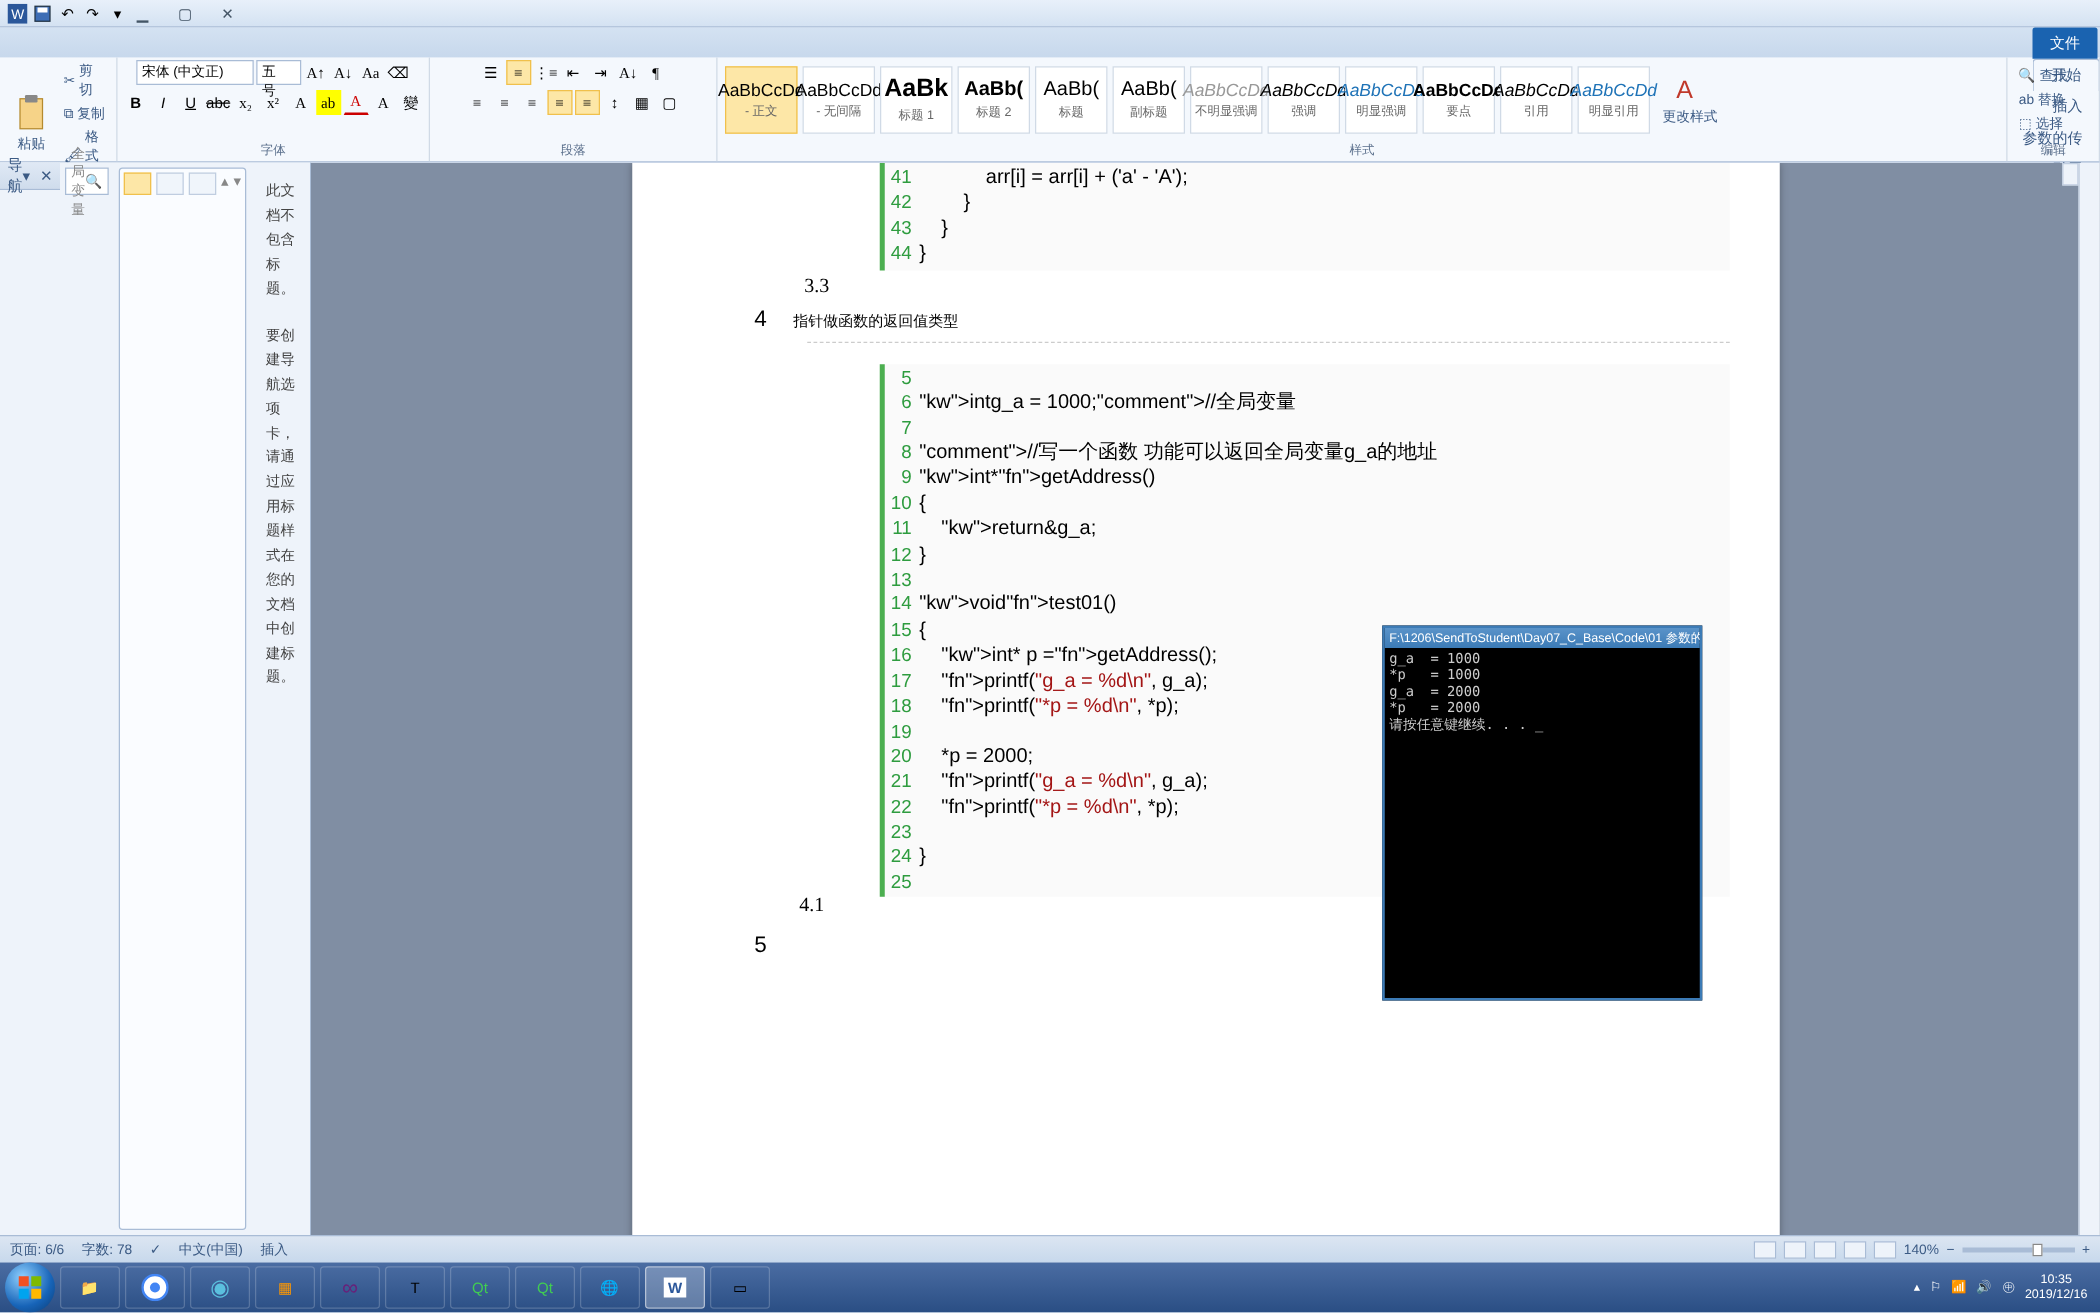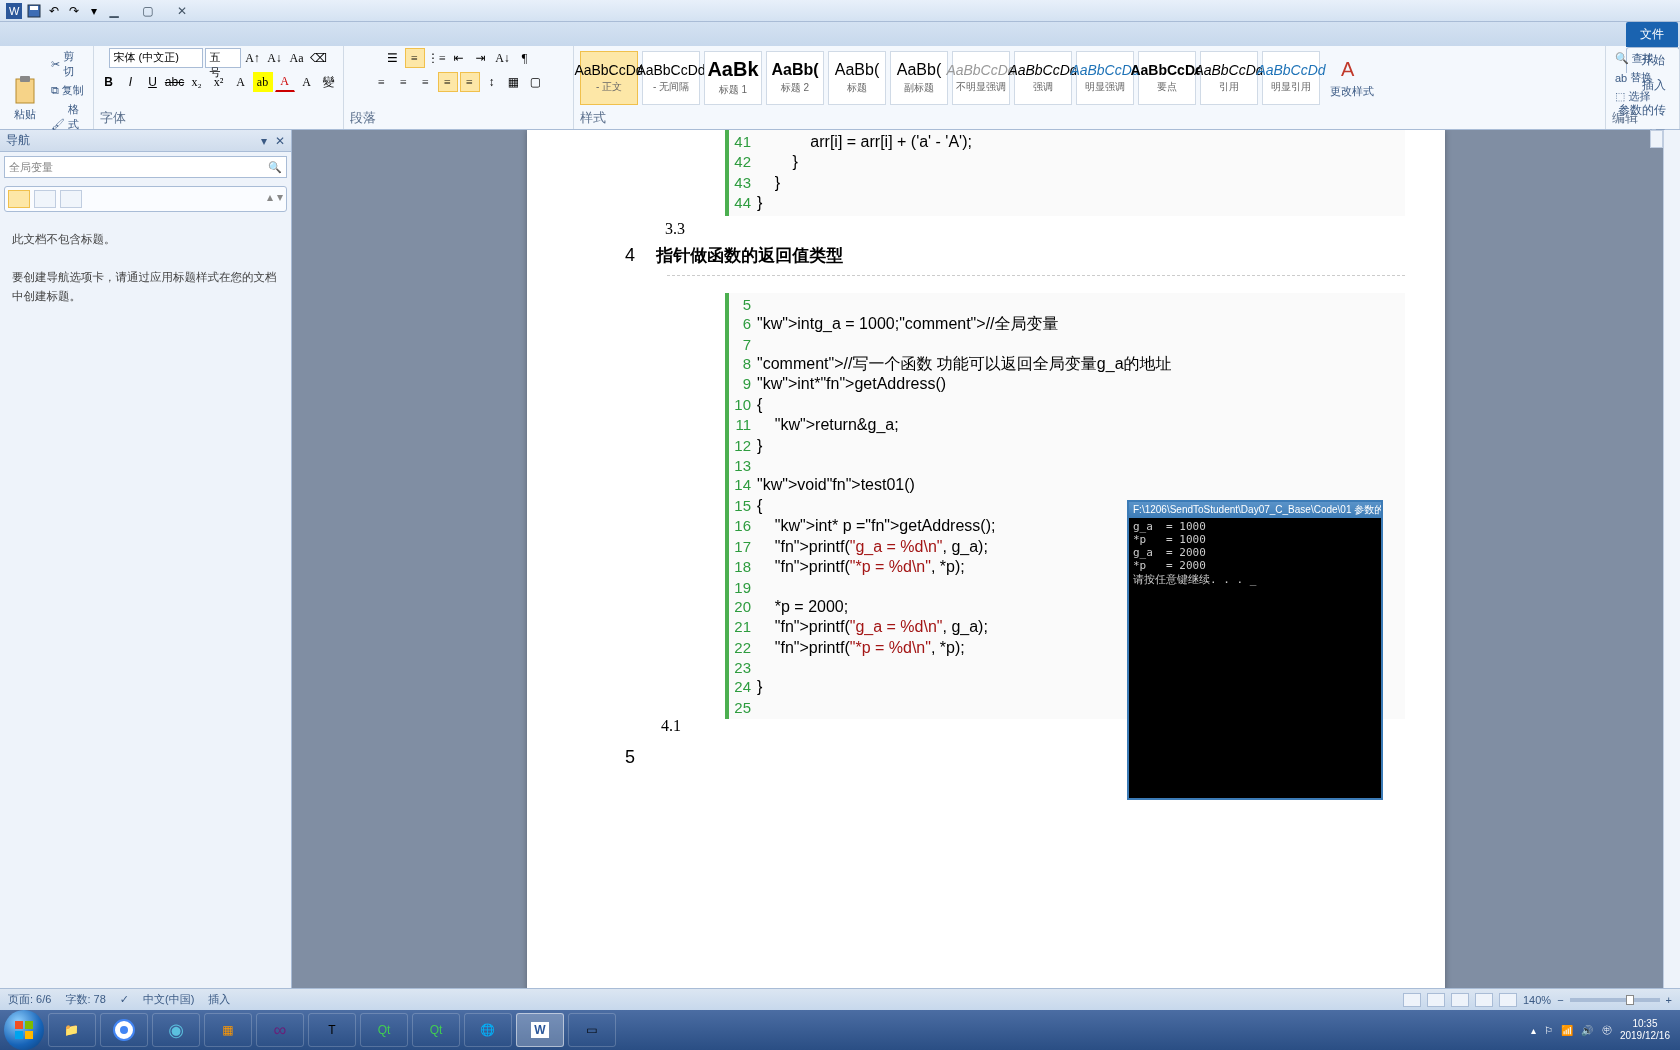--- a/index.html
+++ b/index.html
@@ -15,61 +15,61 @@
 
 
 .ribbon-tabs { height: 24px; background: linear-gradient(#d4e2f2,#c7d8ec); display: flex; align-items: end; padding-left: 2px; flex-direction: column; }
 .ribbon-tab { padding: 4px 14px; font-size: 12px; color: #3b5a84; cursor: pointer; }
 .ribbon-tab.file { background: #1a63b0; color: #fff; border-radius: 2px 2px 0 0; margin-right: 2px; }
 .ribbon-tab.active { background: #f4f8fd; border: 1px solid #a9bcd6; border-bottom: none; border-radius: 3px 3px 0 0; }
 
 
 .ribbon { height: 84px; background: #f4f8fd; border-bottom: 1px solid #a9bcd6; display: flex; }
 .ribbon-group { border-right: 1px solid #d0dae6; padding: 2px 6px; display: flex; flex-direction: column; justify-content: space-between; }
-.ribbon-group .group-label { text-align: left; font-size: 13px; color: #5a6f8c; padding-top: 2px; }
+.ribbon-group .group-label { text-align: center; font-size: 10px; color: #5a6f8c; padding-top: 2px; }
 .ribbon-group .group-body { flex: 1; display: flex; align-items: center; gap: 4px; }
 .big-btn { display: flex; flex-direction: column; align-items: center; justify-content: center; padding: 2px 6px; font-size: 11px; color: #3b5a84; gap: 2px; }
 .small-btn-row { display: flex; flex-direction: column; gap: 2px; font-size: 11px; color: #3b5a84; }
 .small-btn { display: flex; align-items: center; gap: 3px; padding: 1px 3px; }
 .font-box { display: flex; flex-direction: column; gap: 4px; }
 .font-row { display: flex; gap: 2px; align-items: flex-start; }
 .combo { border: 1px solid #a9bcd6; background: #fff; height: 20px; font-size: 11px; padding: 1px 14px 1px 4px; position: relative; }
 .combo.fontname { width: 94px; }
 .combo.fontsize { width: 36px; }
 .fmt-btns { display: flex; gap: 2px; }
 .fmt-btn { width: 20px; height: 20px; display: inline-flex; align-items: center; justify-content: center; border: 1px solid transparent; font-size: 12px; font-family: "Times New Roman", serif; }
 .fmt-btn.active { border: 1px solid #f0c04c; background: #fde7a7; }
 .style-gallery { display: flex; gap: 4px; }
 .style-item { width: 58px; height: 54px; border: 1px solid #d0dae6; background: #fff; display: flex; flex-direction: column; align-items: center; justify-content: center; font-size: 10px; }
 .style-item.sel { border: 1px solid #f0c04c; background: #fde7a7; }
 .style-sample { font-size: 14px; }
 .style-name { font-size: 10px; color: #666; margin-top: 2px; }
 
 
 .workspace { display: flex; height: calc(100% - 22px - 24px - 84px - 22px - 40px); }
-.nav-pane { width: 292px; background: #eef3fa; border-right: 1px solid #a9bcd6; display: flex; flex-direction: column; }
+.nav-pane { width: 249px; background: #eef3fa; border-right: 1px solid #a9bcd6; display: flex; }
 .nav-header { height: 22px; background: linear-gradient(#e0e9f5,#cfdcec); border-bottom: 1px solid #a9bcd6; display: flex; align-items: center; padding: 0 6px; font-size: 12px; color: #3b5a84; }
 .nav-header .close { margin-left: auto; }
 .nav-search { margin: 4px; border: 1px solid #a9bcd6; background: #fff; height: 22px; display: flex; align-items: center; padding: 0 4px; color: #888; font-size: 11px; }
 .nav-tabs { margin: 4px; display: flex; gap: 4px; border: 1px solid #a9bcd6; background: #fafcff; padding: 3px; border-radius: 3px; }
 .nav-tab-btn { width: 22px; height: 18px; border: 1px solid #c0cde0; background: #f0f5fb; }
 .nav-tab-btn.sel { background: #fde7a7; border-color: #f0c04c; }
 .nav-msg { padding: 14px 12px; font-size: 11.5px; color: #444; line-height: 1.7; }
 
 
 .doc-area { flex: 1; background: #808ea3; overflow: auto; position: relative; }
 .page { width: 918px; margin: 0 auto; background: #fff; min-height: 920px; position: relative; box-shadow: 0 0 6px rgba(0,0,0,0.3); }
 .page-content { padding: 0px 40px 40px 140px; }
 .code-box { border-left: 4px solid #4caf50; margin-left: 58px; background: #fafafa; font-family: Consolas, monospace; font-size: 16px; line-height: 1.28; position: relative; padding: 2px 0; }
 .code-line { display: flex; }
 .lineno { width: 28px; text-align: right; color: #2e9c3f; padding-right: 6px; font-size: 15px; }
 .code { white-space: pre; }
 .str { color: #a31515; }
 .section-num { position: absolute; font-size: 16px; color: #000; font-family: "Times New Roman", serif; }
-.heading4 { font-size: 17px; font-weight: bold; margin: 24px 0 4px 0; }
+.heading4 { font-size: 12px; font-weight: normal; margin: 24px 0 4px 0; }
 
 .console-window { position: absolute; right: 62px; top: 370px; width: 256px; height: 300px; background: #000; border: 2px solid #3c7bb6; }
 .console-title { background: linear-gradient(#5a93c9,#3c7bb6); color: #fff; font-size: 10px; padding: 1px 4px; white-space: nowrap; overflow: hidden; }
 .console-body { font-family: "SimSun", monospace; font-size: 11px; color: #ccc; padding: 2px 4px; white-space: pre; }
 
 
 .statusbar { height: 22px; background: linear-gradient(#dce6f2,#c7d8ec); border-top: 1px solid #a9bcd6; display: flex; align-items: center; padding: 0 8px; font-size: 11px; color: #3b5a84; gap: 14px; }
 .statusbar .right { margin-left: auto; display: flex; align-items: center; gap: 6px; }
 .view-btn { width: 18px; height: 14px; border: 1px solid #a9bcd6; background: #eef3fa; }
 .zoom-slider { width: 90px; height: 4px; background: #a9bcd6; position: relative; }

